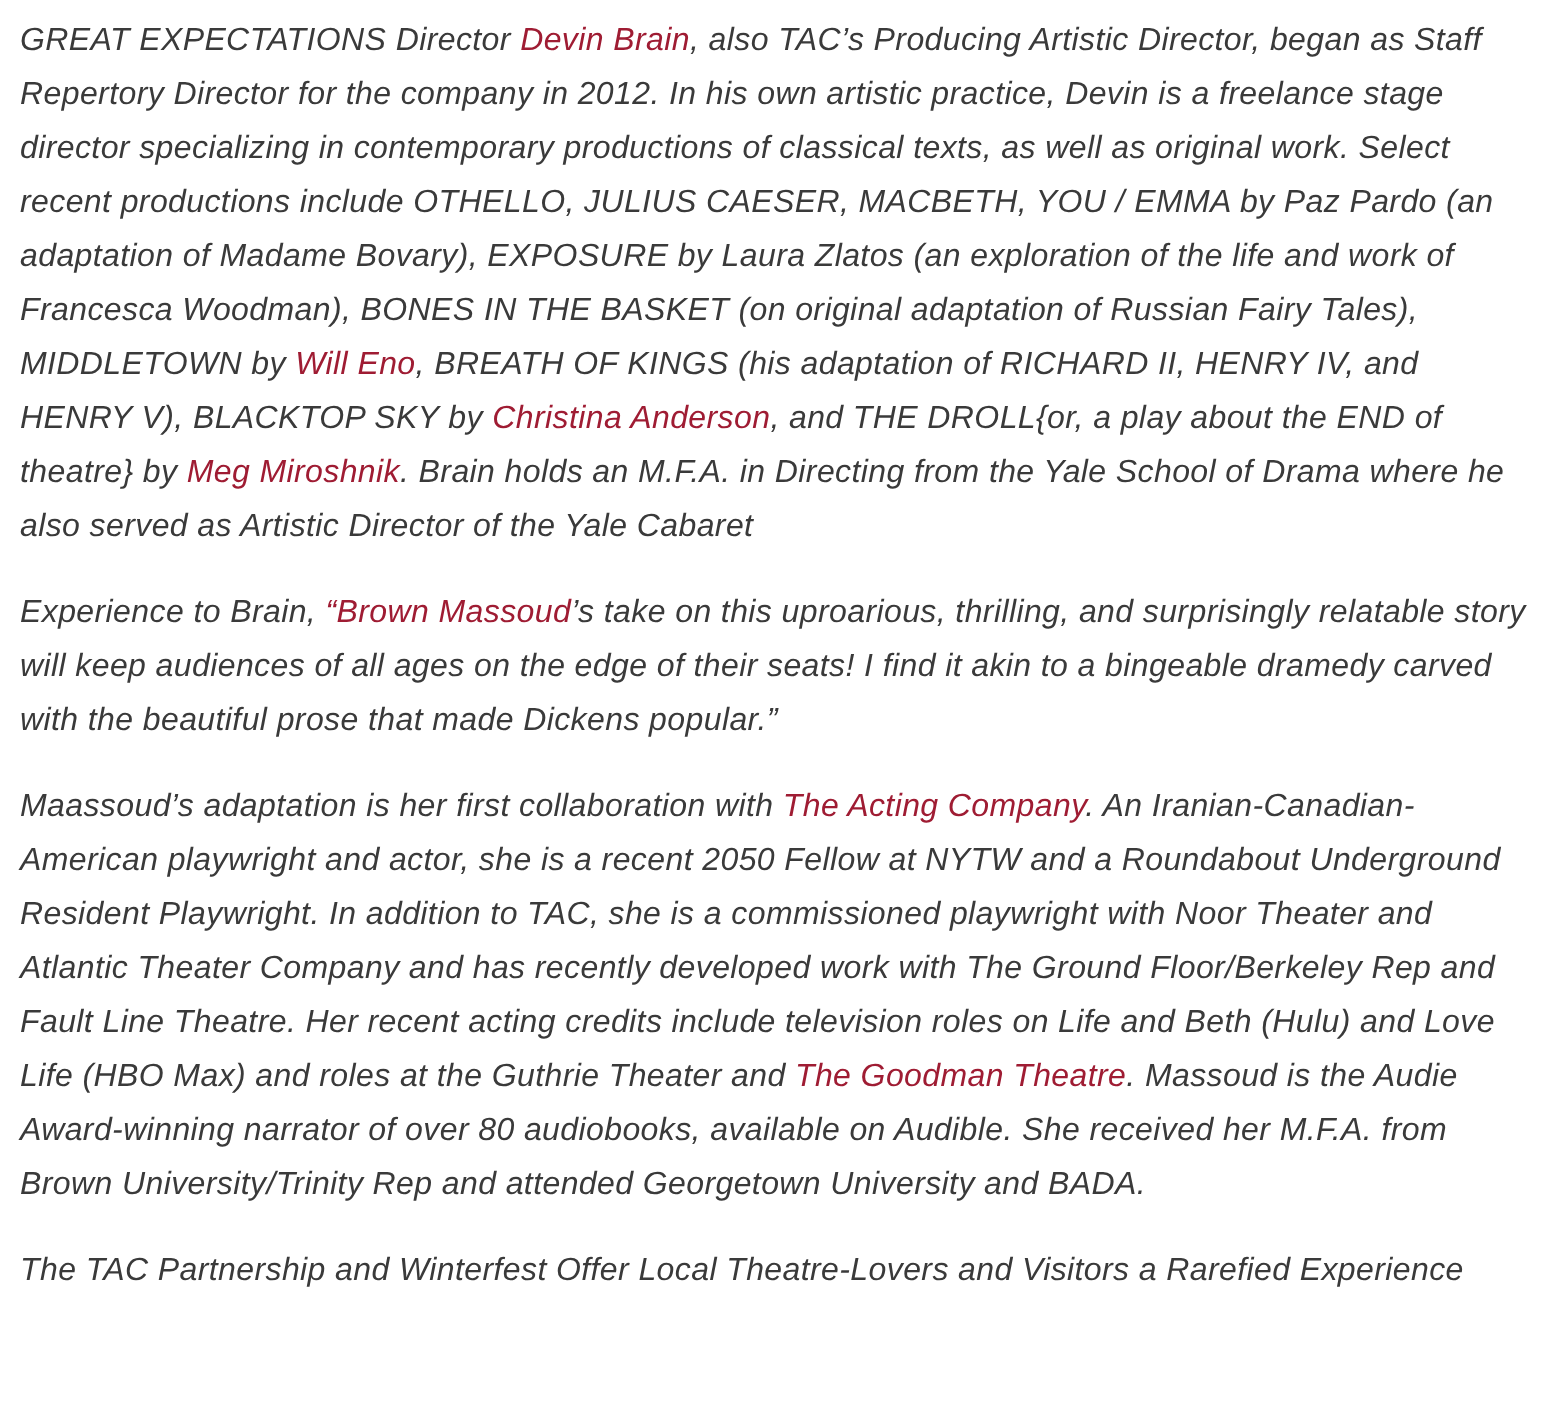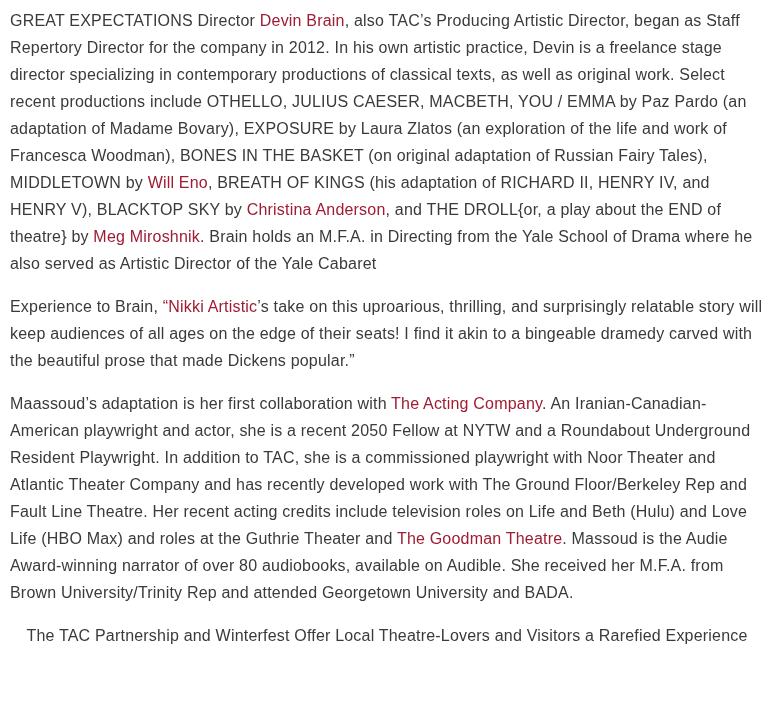--- a/index.html
+++ b/index.html
@@ -1,20 +1,20 @@
 <!DOCTYPE html>
 <html style="--bg: #ffffff; --text: #3a3a3a; --link: #9f1c33;"><head>
 <meta charset="utf-8">
 <style>
   :root {
     --bg: #ffffff;
     --text: #3a3a3a;
     --link: #9f1c33;
   }
-  * { box-sizing: border-box; }
+  * { box-sizing: border-box; font-style: italic; }
   html, body {
     margin: 0;
     padding: 0;
     background: var(--bg);
   }
   .article {
     width: 774px;
     min-height: 712px;
     padding: 7px 10px 10px 10px;
     font-family: "Liberation Sans", sans-serif;
@@ -22,29 +22,28 @@
     line-height: 27px;
     letter-spacing: 0.2px;
     color: var(--text);
     background: var(--bg);
   }
   .article p {
     margin: 0 0 16px 0;
   }
   .article p:last-child {
     margin-bottom: 0;
-    text-align: center;
   }
   .link {
     color: var(--link);
     text-decoration: none;
     cursor: pointer;
   }
 </style>
 </head>
 <body>
 
 <main class="article">
     <p><span>GREAT EXPECTATIONS Director </span><span class="link">Devin Brain</span><span>, also TAC’s Producing Artistic Director, began as Staff Repertory Director for the company in 2012. In his own artistic practice, Devin is a freelance stage director specializing in contemporary productions of classical texts, as well as original work. Select recent productions include OTHELLO, JULIUS CAESER, MACBETH, YOU / EMMA by Paz Pardo (an adaptation of Madame Bovary), EXPOSURE by Laura Zlatos (an exploration of the life and work of Francesca Woodman), BONES IN THE BASKET (on original adaptation of Russian Fairy Tales), MIDDLETOWN by </span><span class="link">Will Eno</span><span>, BREATH OF KINGS (his adaptation of RICHARD II, HENRY IV, and HENRY V), BLACKTOP SKY by </span><span class="link">Christina Anderson</span><span>, and THE DROLL{or, a play about the END of theatre} by </span><span class="link">Meg Miroshnik</span><span>. Brain holds an M.F.A. in Directing from the Yale School of Drama where he also served as Artistic Director of the Yale Cabaret</span></p>
-    <p><span>Experience to Brain, </span><span class="link">“Nikki Artistic</span><span>’s take on this uproarious, thrilling, and surprisingly relatable story will keep audiences of all ages on the edge of their seats! I find it akin to a bingeable dramedy carved with the beautiful prose that made Dickens popular.”</span></p>
+    <p><span>Experience to Brain, </span><span class="link">“Brown Massoud</span><span>’s take on this uproarious, thrilling, and surprisingly relatable story will keep audiences of all ages on the edge of their seats! I find it akin to a bingeable dramedy carved with the beautiful prose that made Dickens popular.”</span></p>
     <p><span>Maassoud’s adaptation is her first collaboration with </span><span class="link">The Acting Company</span><span>. An Iranian-Canadian-American playwright and actor, she is a recent 2050 Fellow at NYTW and a Roundabout Underground Resident Playwright. In addition to TAC, she is a commissioned playwright with Noor Theater and Atlantic Theater Company and has recently developed work with The Ground Floor/Berkeley Rep and Fault Line Theatre. Her recent acting credits include television roles on Life and Beth (Hulu) and Love Life (HBO Max) and roles at the Guthrie Theater and </span><span class="link">The Goodman Theatre</span><span>. Massoud is the Audie Award-winning narrator of over 80 audiobooks, available on Audible. She received her M.F.A. from Brown University/Trinity Rep and attended Georgetown University and BADA.</span></p>
     <p><span>The TAC Partnership and Winterfest Offer Local Theatre-Lovers and Visitors a Rarefied Experience</span></p>
   </main>
 
 </body></html>

